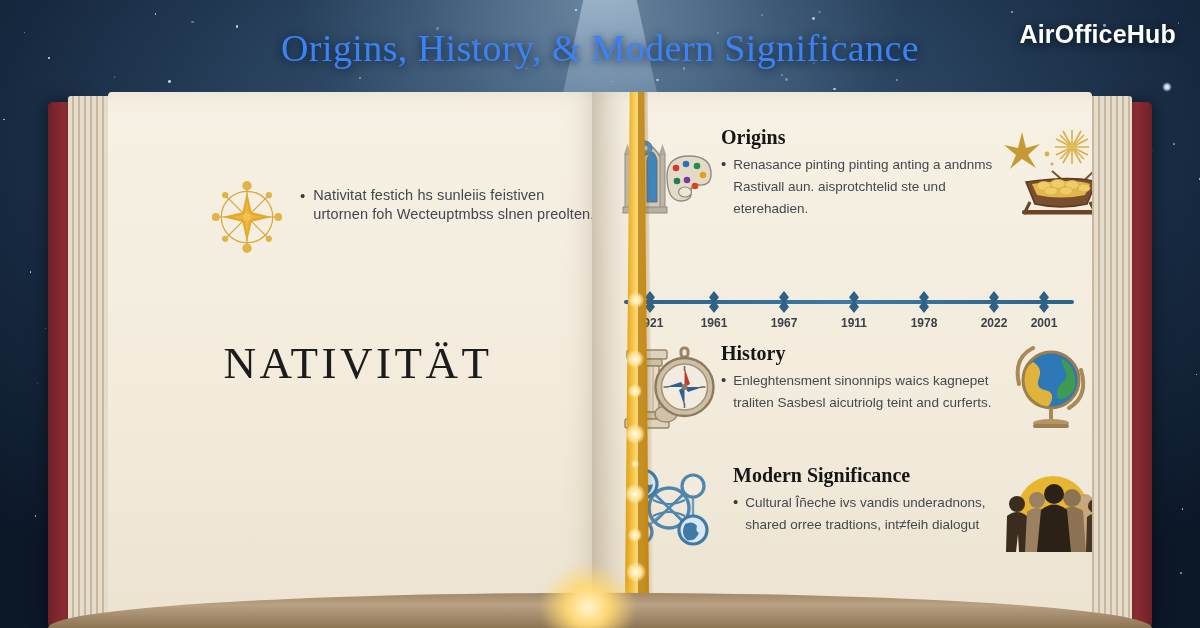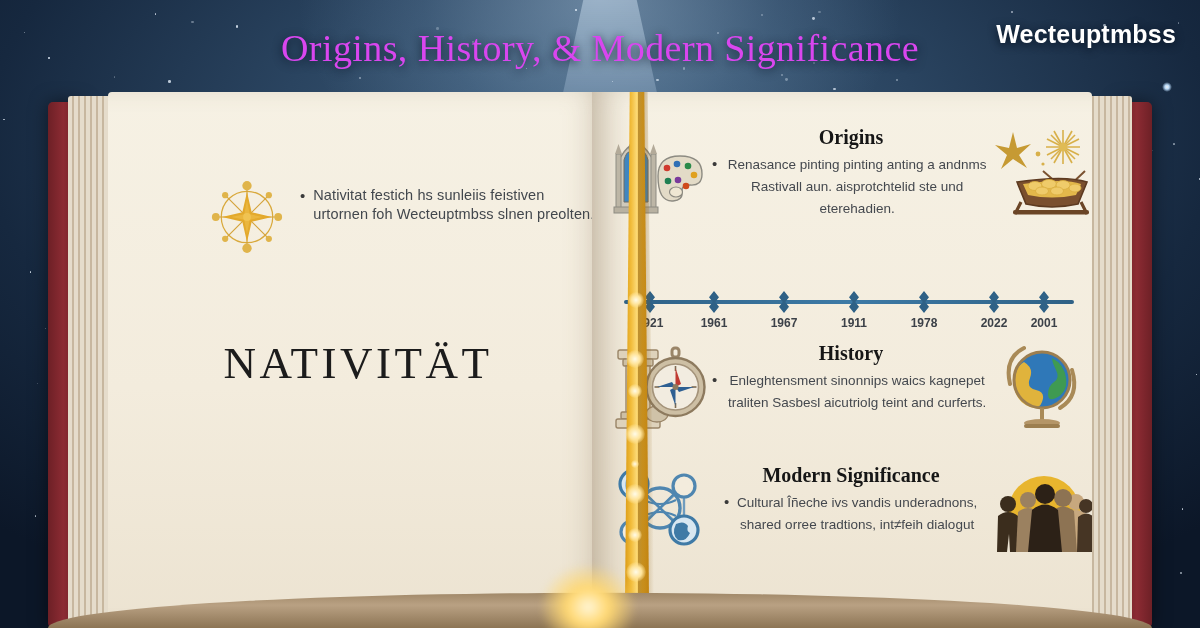--- a/index.html
+++ b/index.html
@@ -22,21 +22,21 @@
     filter:blur(14px);
     clip-path:polygon(40% 0,60% 0,100% 100%,0% 100%);
   }
   .stars{position:absolute;inset:0;}
   .st{position:absolute;border-radius:50%;background:#eaf4ff;}
   .stg{position:absolute;border-radius:50%;
        background:radial-gradient(circle,#ffffff 0%,#bfe0ff 30%,rgba(140,190,240,0) 70%);}
 
   
   .title{position:absolute;left:0;right:0;top:26px;text-align:center;
-    font-family:"Liberation Serif",serif;font-size:38px;color:#d946ef;
+    font-family:"Liberation Serif",serif;font-size:38px;color:#3b82f6;
     letter-spacing:.4px;text-shadow:0 2px 10px rgba(8,20,36,.85);}
   .brand{position:absolute;right:24px;top:20px;
     font-family:"Liberation Sans",sans-serif;font-weight:bold;font-size:25px;
     color:#ffffff;letter-spacing:.2px;text-shadow:0 2px 8px rgba(6,16,30,.9);}
 
   
   .book{position:absolute;left:48px;top:92px;width:1104px;height:536px;}
 
   .cover{position:absolute;top:10px;width:34px;height:526px;border-radius:5px;
     background:linear-gradient(90deg,#6d2026 0%,#8c2b33 45%,#641c22 100%);
@@ -87,21 +87,21 @@
   .compass-rose{width:78px;height:78px;flex:0 0 78px;}
   .lp-bullet{display:flex;gap:8px;padding-top:8px;}
   .dot{flex:0 0 auto;color:#3a3a3a;font-size:15px;line-height:19px;}
   .lp-text{font-family:"Liberation Sans",sans-serif;font-size:14.5px;line-height:19px;
     color:#42474d;letter-spacing:.1px;}
   .nativitat{position:absolute;left:0;right:0;top:245px;text-align:center;
     font-family:"Liberation Serif",serif;font-size:45px;color:#1c1c1c;
     letter-spacing:3.5px;}
 
   
-  .sec{position:absolute;left:16px;width:486px;display:flex;align-items:flex-start;text-align:center;}
+  .sec{position:absolute;left:25px;width:486px;display:flex;align-items:flex-start;}
   .ico-l{flex:0 0 104px;height:96px;display:flex;align-items:center;justify-content:center;}
   .ico-r{flex:0 0 104px;height:96px;display:flex;align-items:center;justify-content:center;}
   .sec-body{flex:1 1 auto;padding-top:4px;}
   .sec-h{font-family:"Liberation Serif",serif;font-weight:bold;font-size:20px;
     color:#161616;line-height:23px;margin-bottom:5px;}
   .sec-b{display:flex;gap:7px;}
   .sec-t{font-family:"Liberation Sans",sans-serif;font-size:13.5px;line-height:22px;
     color:#44484e;}
 
   
@@ -161,21 +161,21 @@
       <div class="st" style="left: 833.27px; top: 87.8422px; width: 2.26342px; height: 2.26342px; opacity: 0.689085;"></div>
       <div class="st" style="left: 835.289px; top: 40.084px; width: 1.24939px; height: 1.24939px; opacity: 0.25172;"></div>
       <div class="st" style="left: 358.948px; top: 76.9776px; width: 2.20404px; height: 2.20404px; opacity: 0.494171;"></div>
       <div class="stg" style="left: 1162.48px; top: 82.3174px; width: 9.78733px; height: 9.78733px; opacity: 0.95;"></div>
       <div class="st" style="left: 656.195px; top: 78.6867px; width: 2.73218px; height: 2.73218px; opacity: 0.633911;"></div>
       <div class="st" style="left: 812.983px; top: 61.5309px; width: 2.47423px; height: 2.47423px; opacity: 0.301798;"></div>
       <div class="st" style="left: 168.241px; top: 80.4916px; width: 2.64211px; height: 2.64211px; opacity: 0.770879;"></div>
     </div>
 
   <div class="title">Origins, History, &amp; Modern Significance</div>
-  <div class="brand">Wecteuptmbss</div>
+  <div class="brand">AirOfficeHub</div>
 
   <div class="book">
 
     <div class="cover l"></div>
     <div class="cover r"></div>
     <div class="edges l"></div>
     <div class="edges r"></div>
 
     <div class="page l">
 

